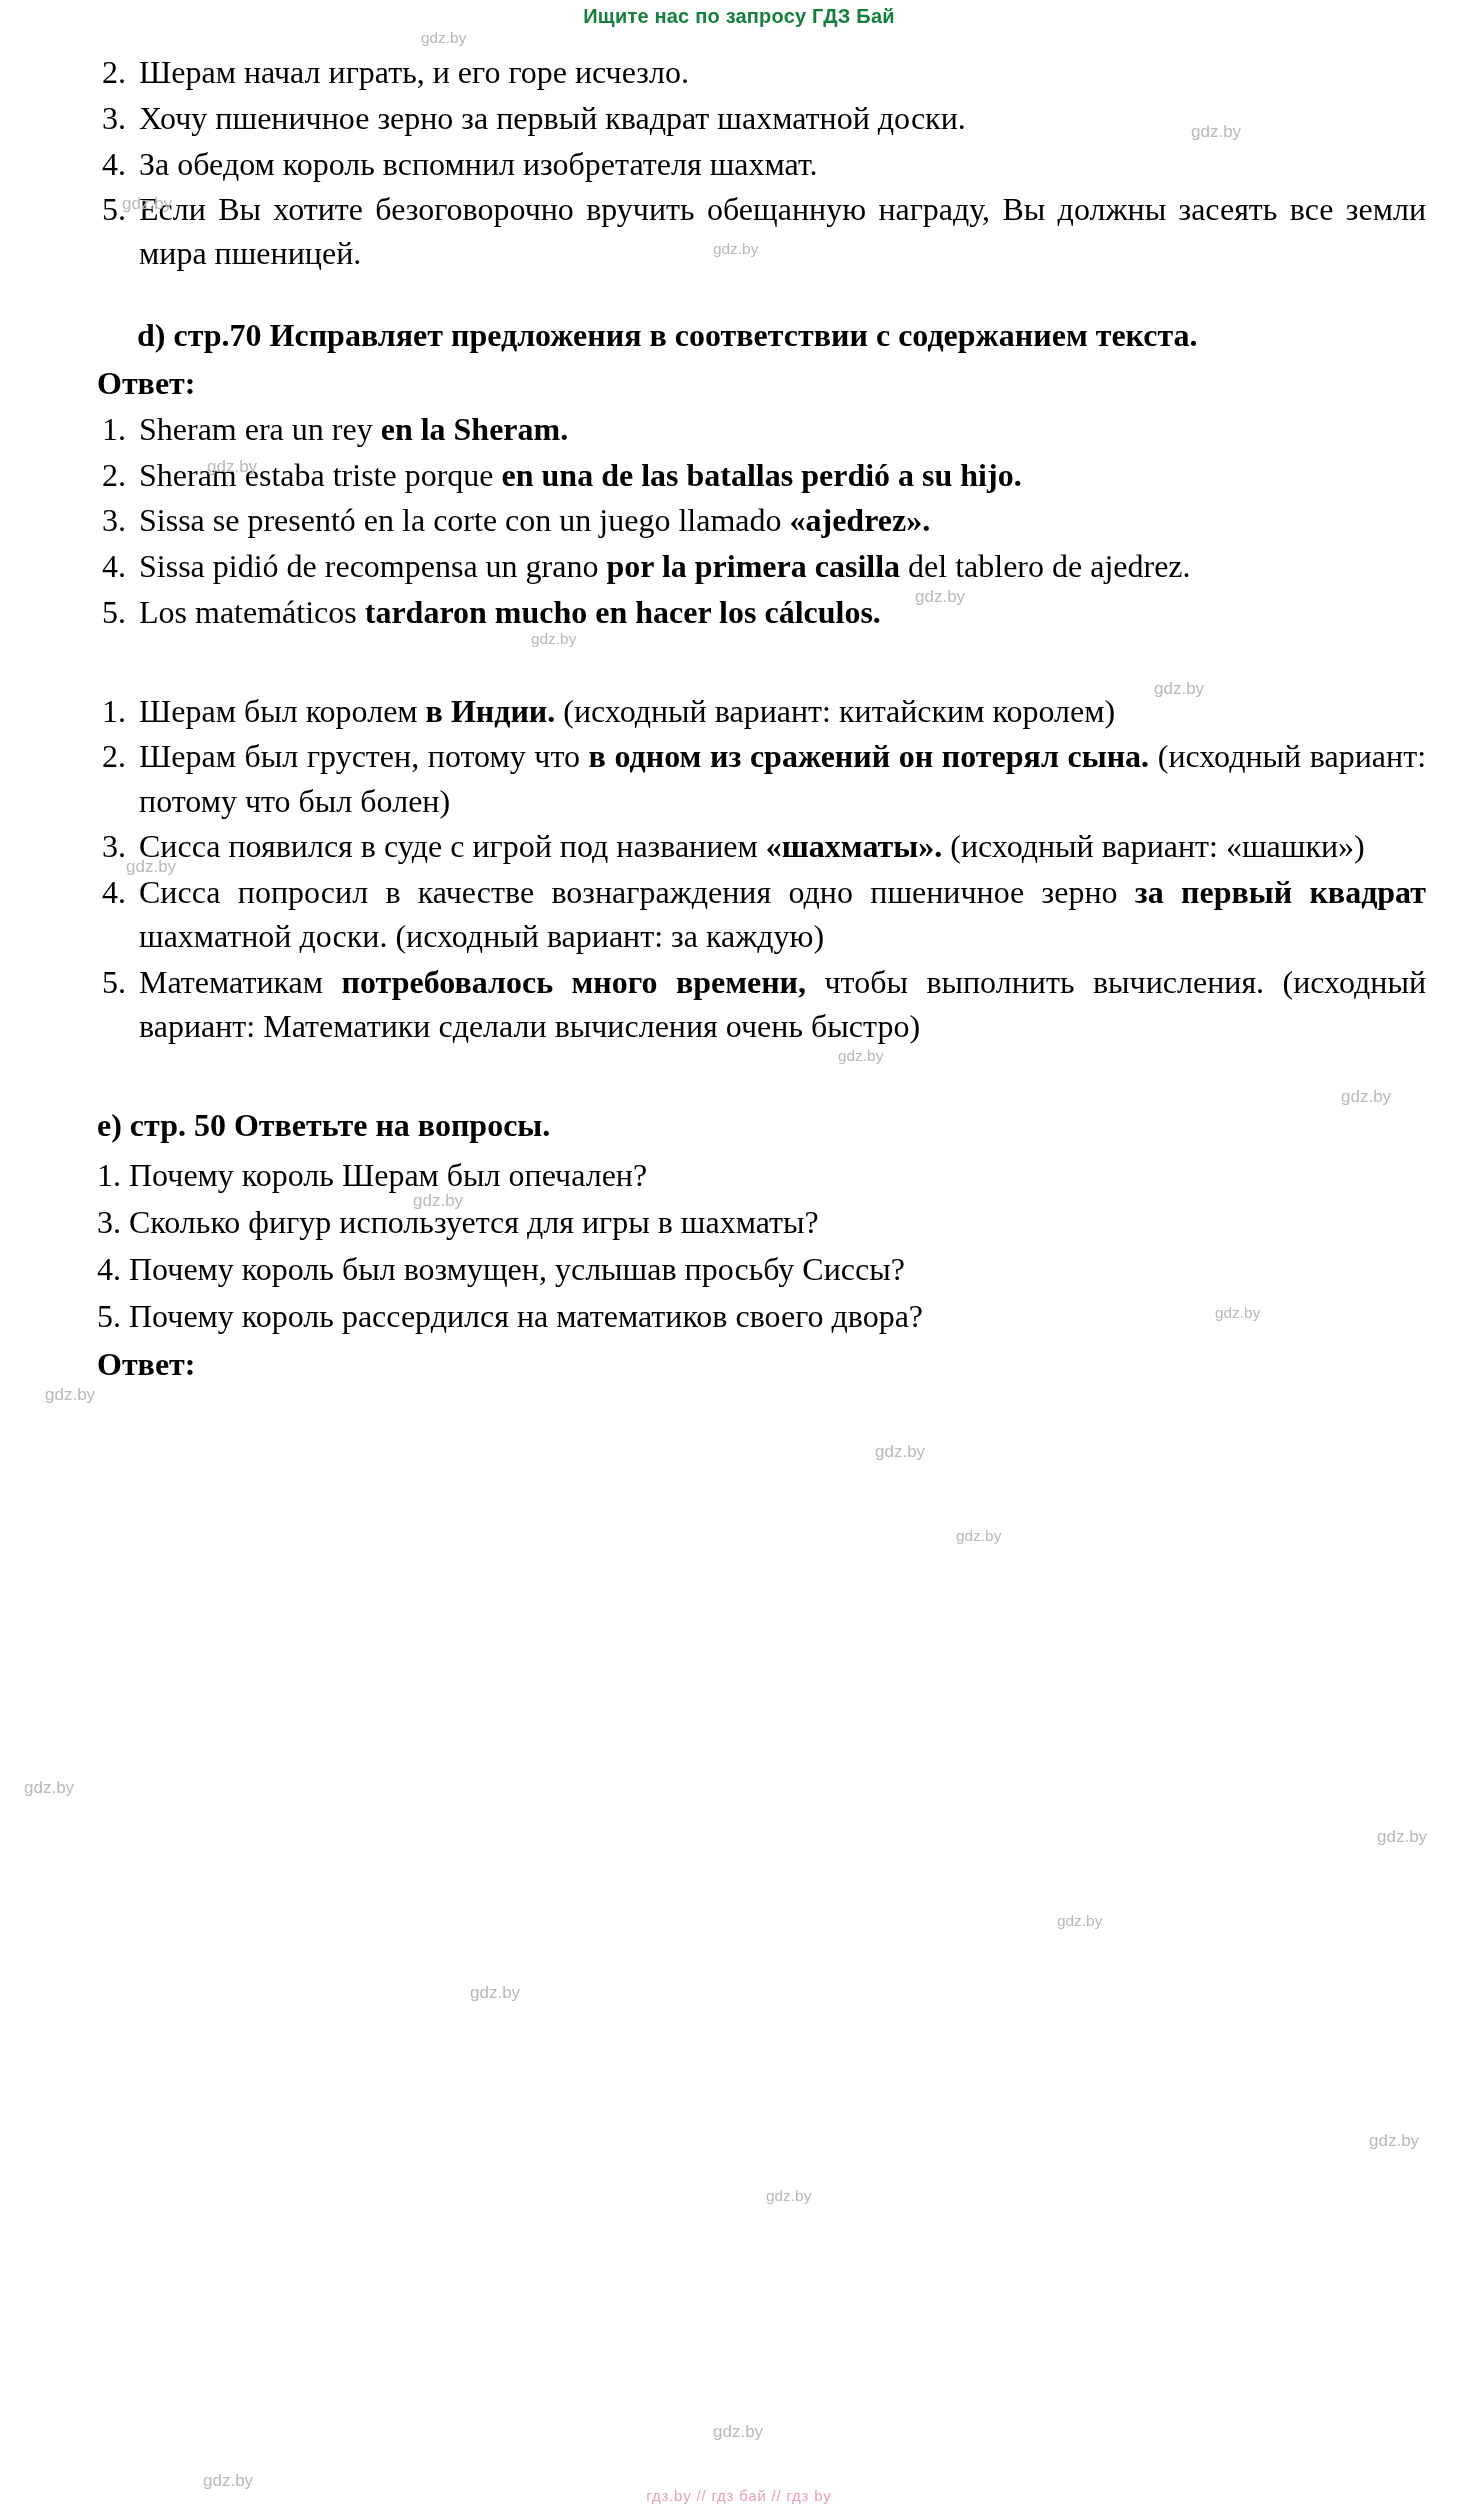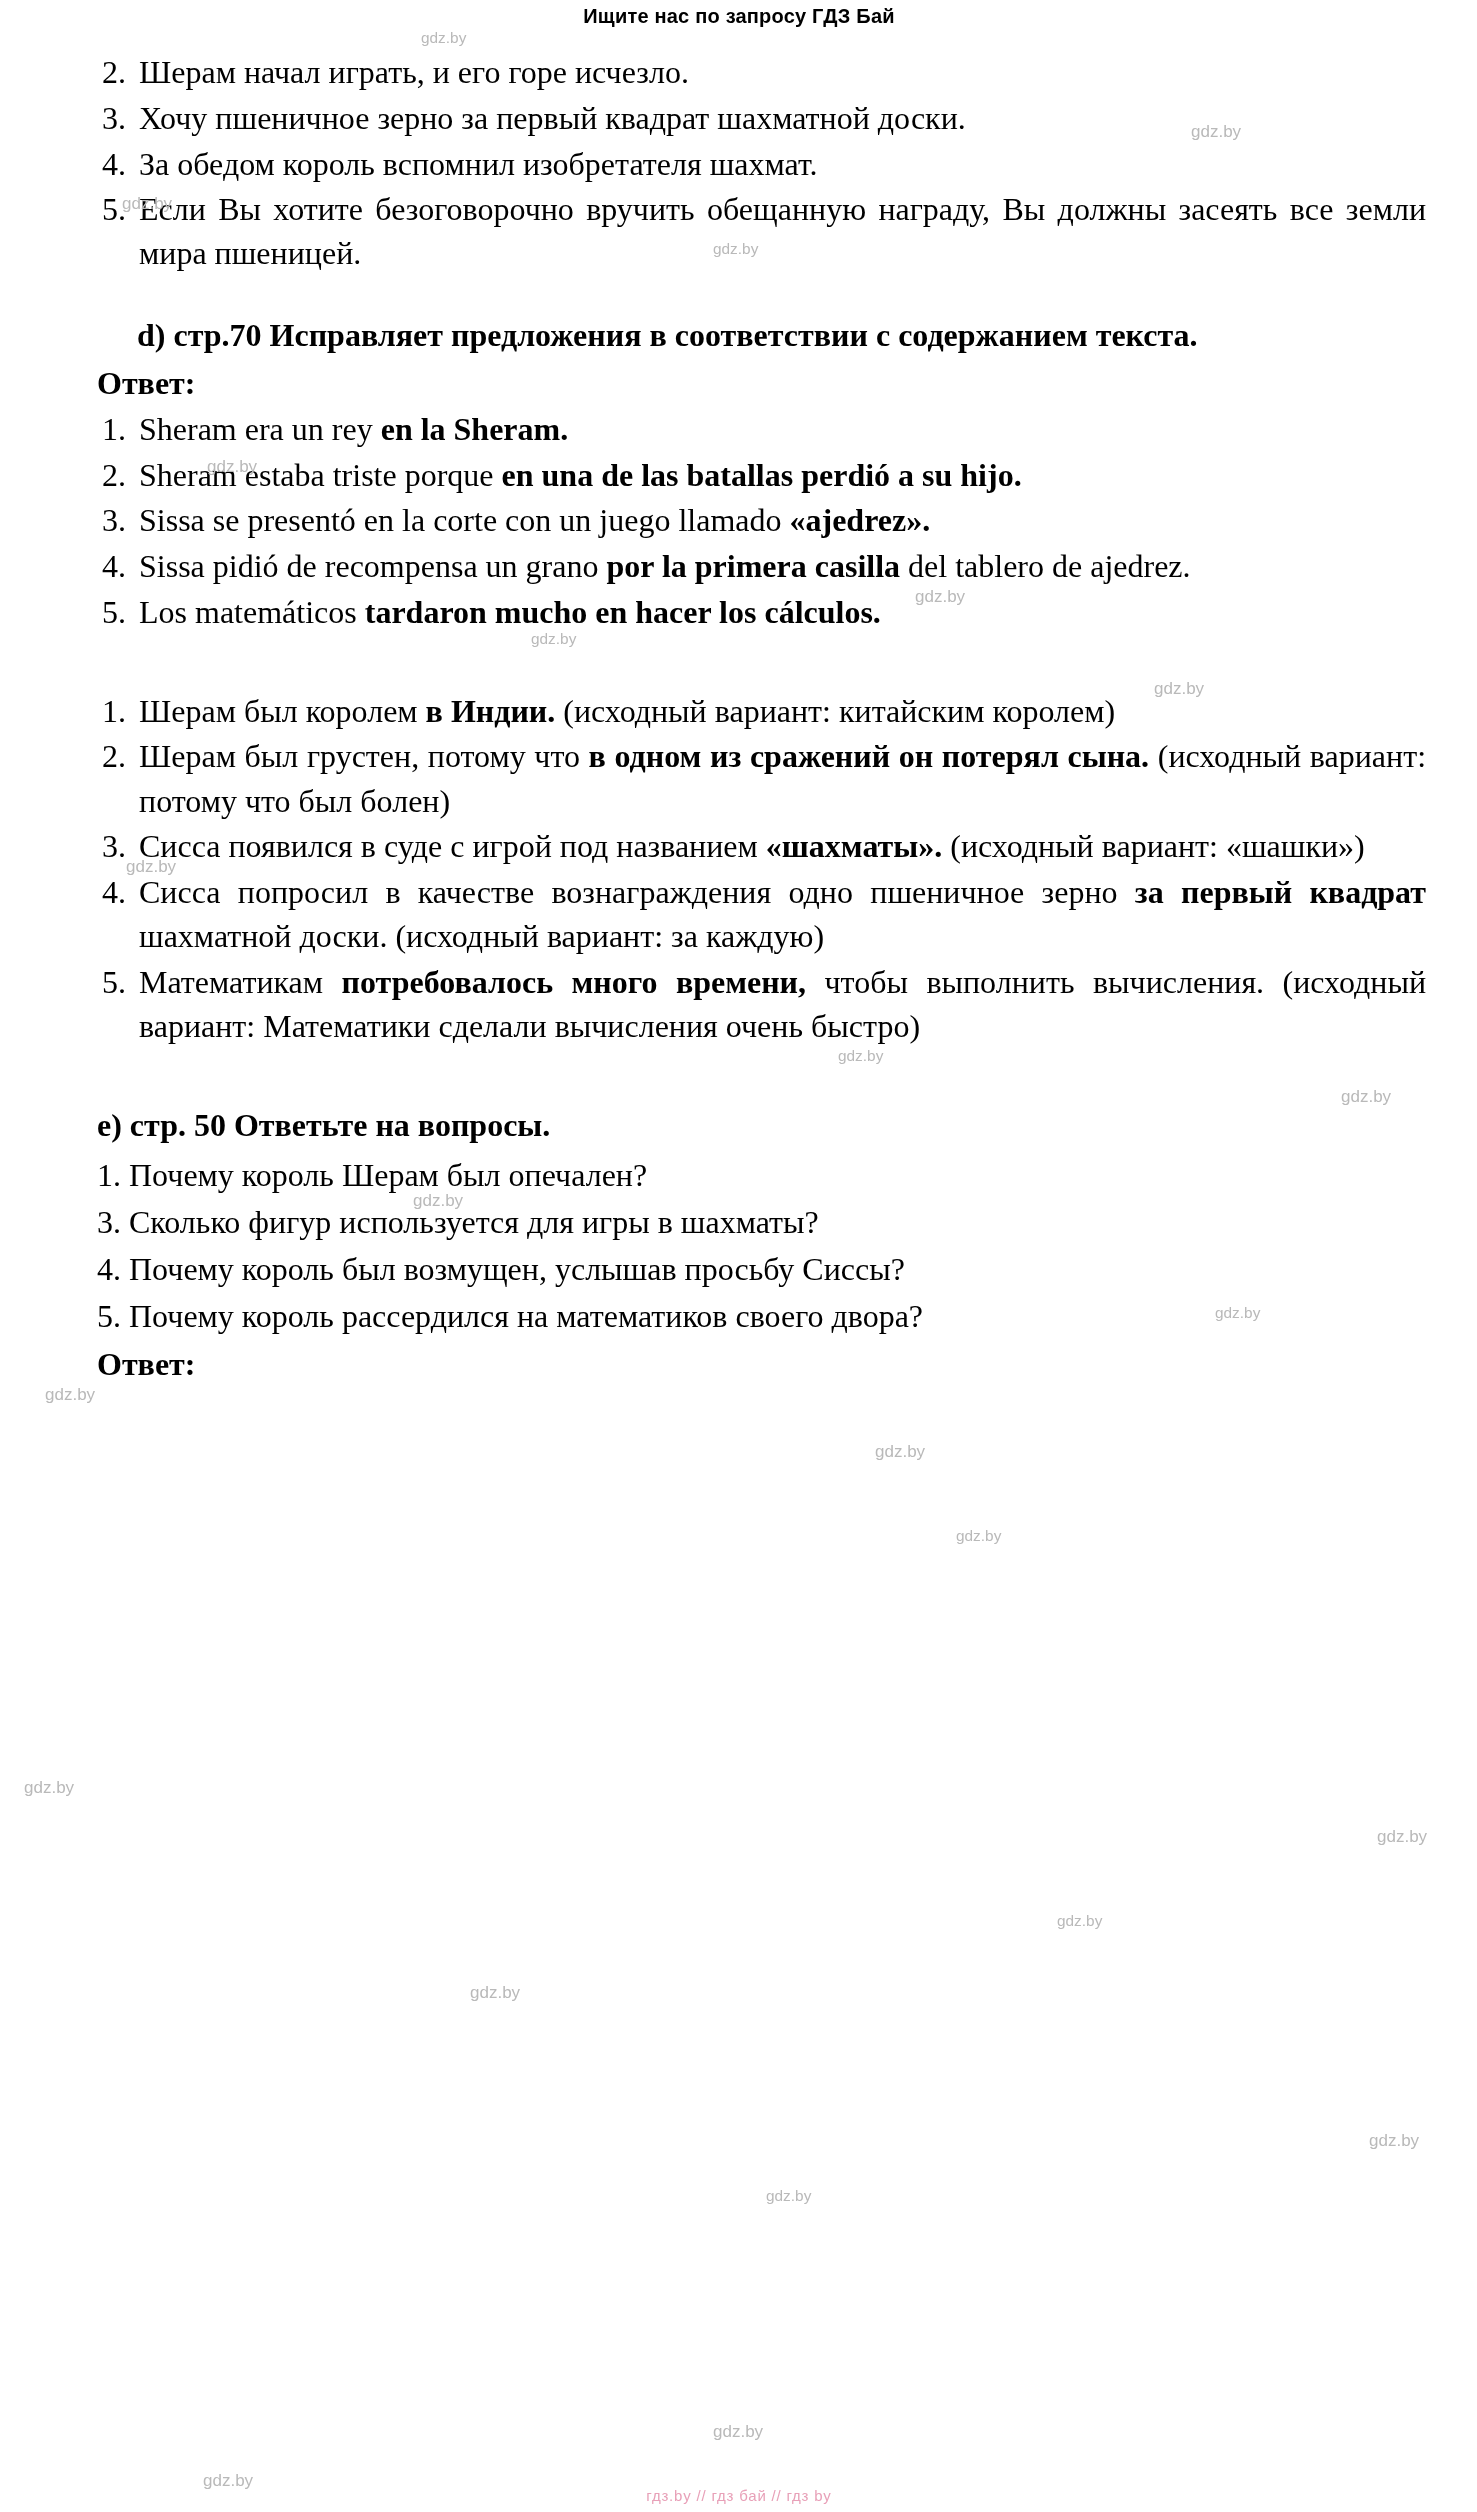--- a/index.html
+++ b/index.html
@@ -24,21 +24,21 @@
   }
   .top-banner {
     position: absolute;
     top: 4.9px;
     left: 0;
     width: 1478px;
     text-align: center;
     font-family: "Liberation Sans", sans-serif;
     font-weight: bold;
     font-size: 20px;
-    color: #000000;
+    color: #15803d;
     letter-spacing: 0.2px;
   }
   .content {
     position: relative;
     padding: 50px 49px 0 97px;
   }
   .content-inner {
     width: 1329px;
   }
   p {

